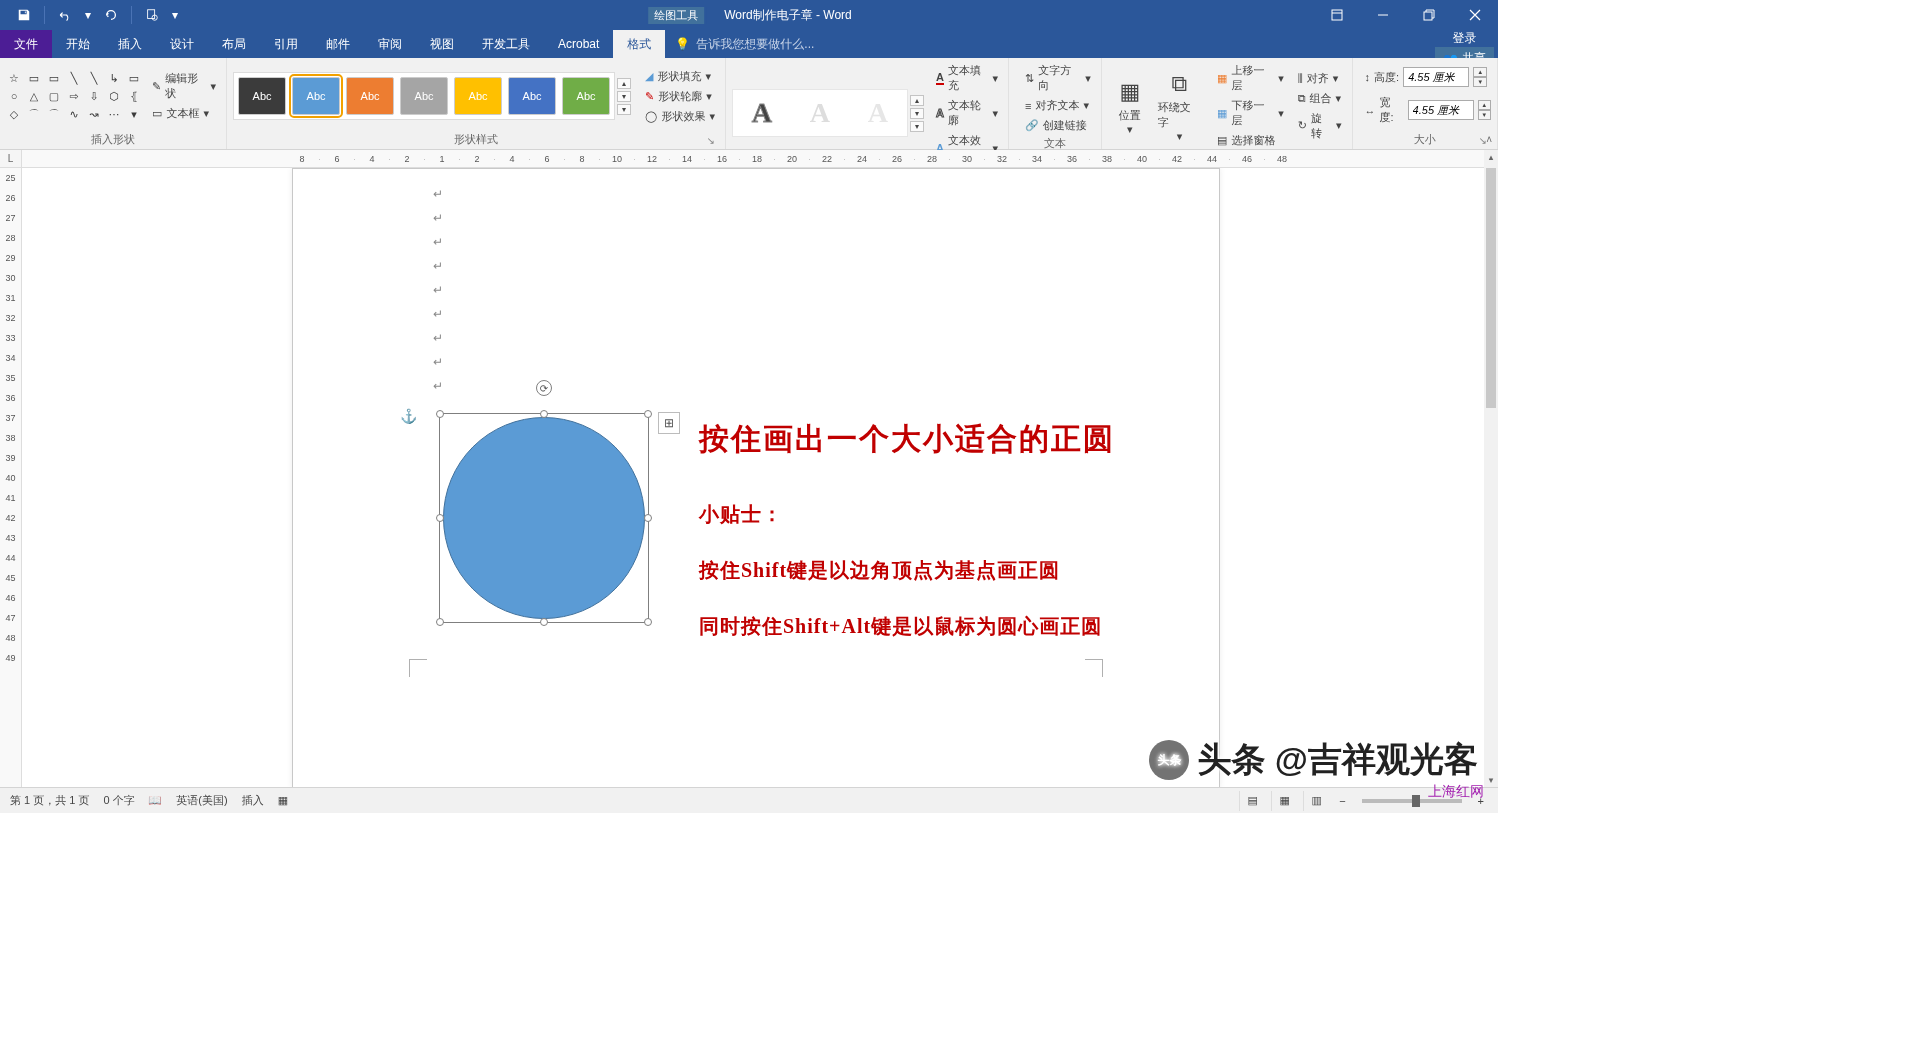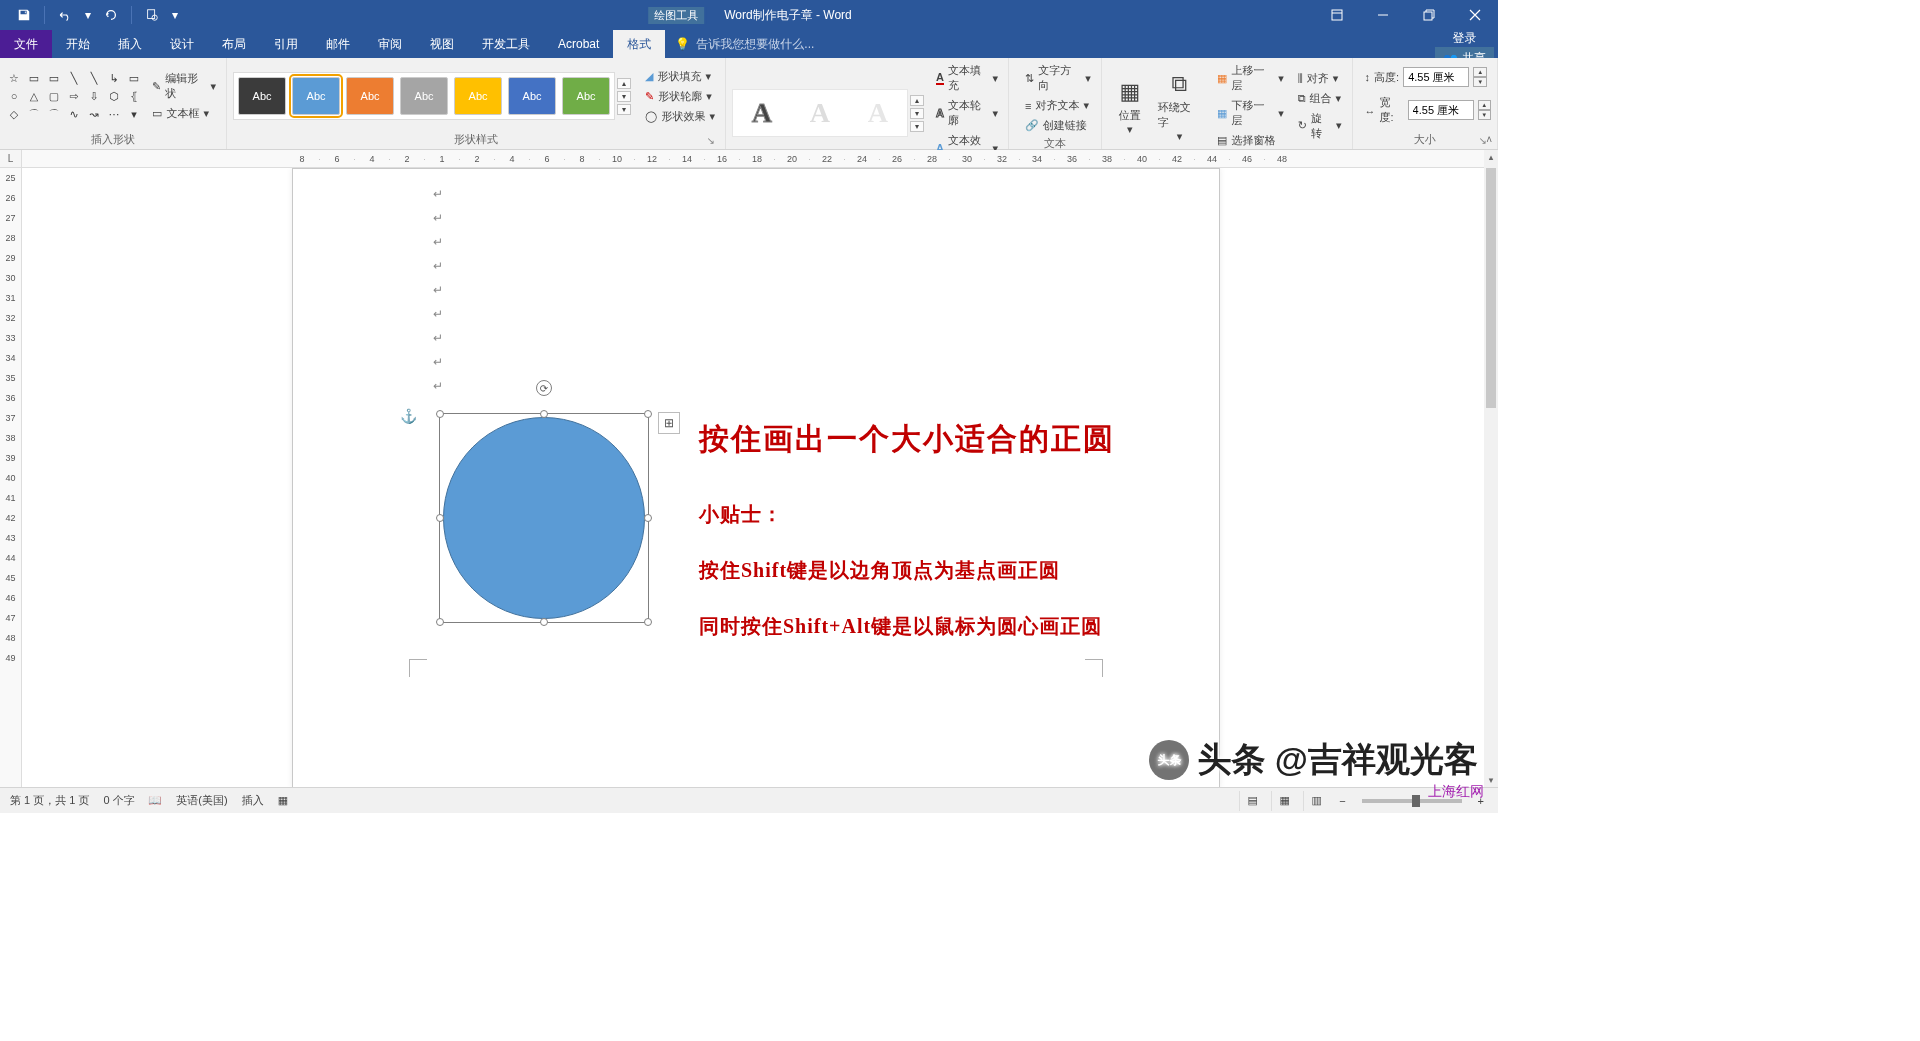--- a/index.html
+++ b/index.html
@@ -46,21 +46,21 @@
 .gallery-scroll { width:14px; display:flex; flex-direction:column; align-items:center; gap:2px; margin-left:2px;}
 .gallery-scroll span { border:1px solid #c4c4c4; width:14px; height:11px; font-size:8px; display:flex; align-items:center; justify-content:center; background:#fafafa; cursor:pointer;}
 
 .wa-gallery { display:flex; gap:8px; padding:2px 4px; border:1px solid #e6e6e6; background:#fff;}
 .wa-chip { width:50px; height:42px; display:flex; align-items:center; justify-content:center; font-family:"Times New Roman",serif; font-size:28px; font-weight:bold; cursor:pointer;}
 
 .big-btn { display:flex; flex-direction:column; align-items:center; cursor:pointer; padding:2px 6px; font-size:11px;}
 .big-btn .ico { width:32px; height:32px; display:flex; align-items:center; justify-content:center; font-size:22px;}
 
 .size-box { display:flex; align-items:center; gap:4px; font-size:11px;}
-.size-box input { width:66px; height:20px; border:1px solid #ababab; font-size:11px; padding:0 4px; text-align:left;}
+.size-box input { width:66px; height:20px; border:1px solid #ababab; font-size:11px; padding:0 4px; text-align:left;font-style:italic;}
 .spin { width:14px; display:flex; flex-direction:column;}
 .spin span{height:10px; border:1px solid #ababab; font-size:7px; display:flex;align-items:center;justify-content:center;background:#f4f4f4;cursor:pointer;}
 
 .collapse-caret { position:absolute; right:6px; bottom:4px; font-size:10px; color:#666; cursor:pointer;}
 
 
 .workspace { position: absolute; top: 150px; left: 0; right: 14px; bottom: 26px; background: #fff; display:flex;}
 .corner { width: 22px; height: 18px; background: #f5f5f5; border-right:1px solid #ddd; border-bottom:1px solid #ddd; display:flex;align-items:center;justify-content:center;font-size:10px;color:#666;}
 .ruler-h { position:absolute; left:22px; right:0; top:0; height:18px; background: #f9f9f9; border-bottom:1px solid #ddd; font-size:9px; color:#555; overflow:hidden; display:flex; align-items:center; padding-left:270px; letter-spacing:0;}
 .ruler-h .tick { width:20px; text-align:center; }

